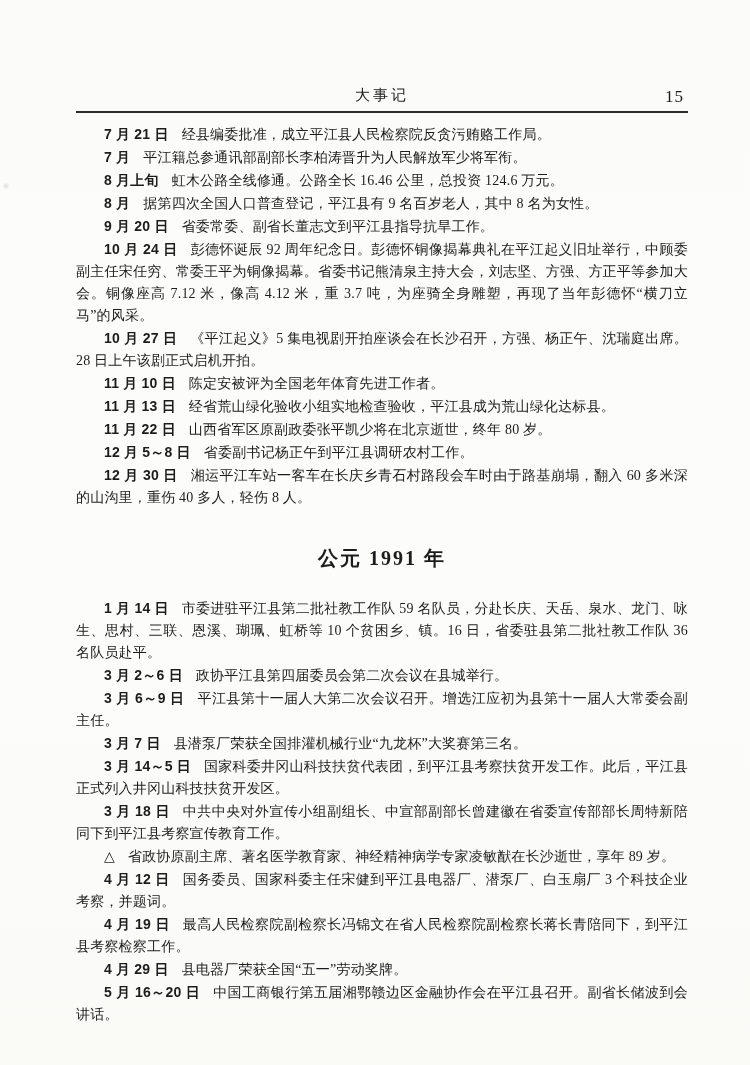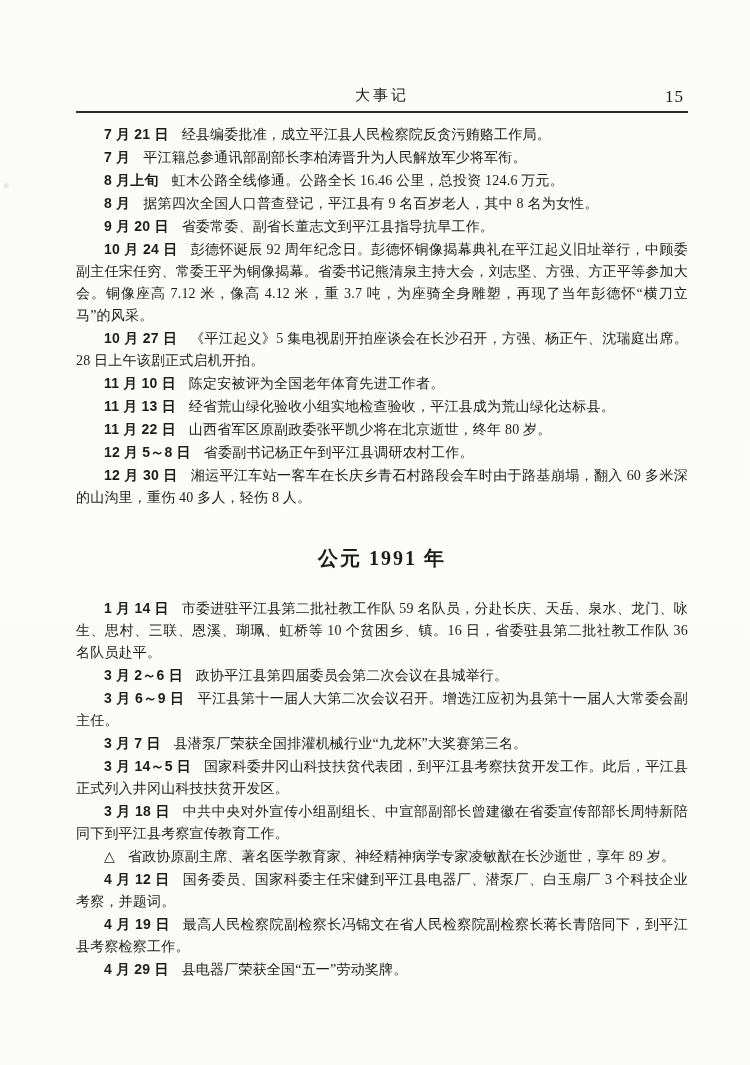--- a/index.html
+++ b/index.html
@@ -89,15 +89,16 @@
         <p class="entry"><span class="entry-date">1 月 14 日</span><span>市委进驻平江县第二批社教工作队 59 名队员，分赴长庆、天岳、泉水、龙门、咏生、思村、三联、恩溪、瑚珮、虹桥等 10 个贫困乡、镇。16 日，省委驻县第二批社教工作队 36 名队员赴平。</span></p>
         <p class="entry"><span class="entry-date">3 月 2～6 日</span><span>政协平江县第四届委员会第二次会议在县城举行。</span></p>
         <p class="entry"><span class="entry-date">3 月 6～9 日</span><span>平江县第十一届人大第二次会议召开。增选江应初为县第十一届人大常委会副主任。</span></p>
         <p class="entry"><span class="entry-date">3 月 7 日</span><span>县潜泵厂荣获全国排灌机械行业“九龙杯”大奖赛第三名。</span></p>
         <p class="entry"><span class="entry-date">3 月 14～5 日</span><span>国家科委井冈山科技扶贫代表团，到平江县考察扶贫开发工作。此后，平江县正式列入井冈山科技扶贫开发区。</span></p>
         <p class="entry"><span class="entry-date">3 月 18 日</span><span>中共中央对外宣传小组副组长、中宣部副部长曾建徽在省委宣传部部长周特新陪同下到平江县考察宣传教育工作。</span></p>
         <p class="entry"><span class="entry-date">△</span><span>省政协原副主席、著名医学教育家、神经精神病学专家凌敏猷在长沙逝世，享年 89 岁。</span></p>
         <p class="entry"><span class="entry-date">4 月 12 日</span><span>国务委员、国家科委主任宋健到平江县电器厂、潜泵厂、白玉扇厂 3 个科技企业考察，并题词。</span></p>
         <p class="entry"><span class="entry-date">4 月 19 日</span><span>最高人民检察院副检察长冯锦文在省人民检察院副检察长蒋长青陪同下，到平江县考察检察工作。</span></p>
         <p class="entry"><span class="entry-date">4 月 29 日</span><span>县电器厂荣获全国“五一”劳动奖牌。</span></p>
+        <p class="entry"><span class="entry-date">5 月 16～20 日</span><span>中国工商银行第五届湘鄂赣边区金融协作会在平江县召开。副省长储波到会讲话。</span></p>
       </div>
   </div>
 </div>
 
 </body></html>

